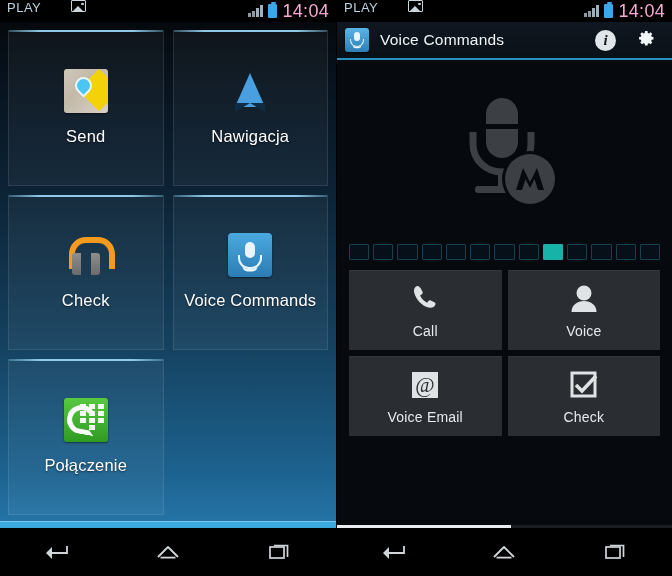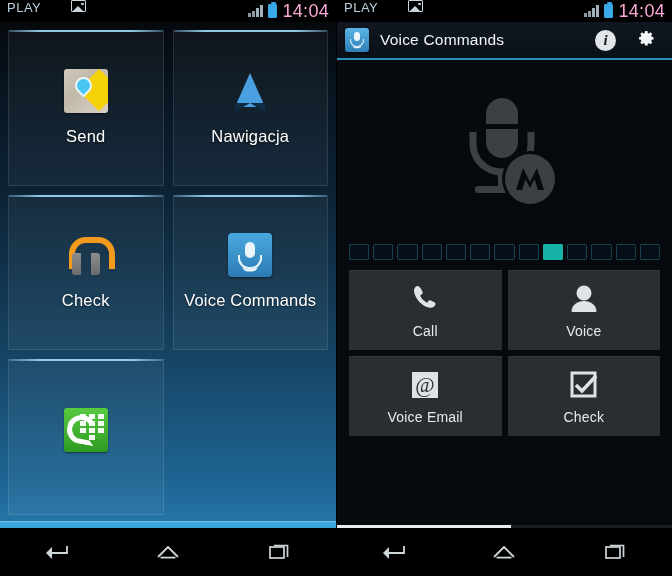--- a/index.html
+++ b/index.html
@@ -301,20 +301,21 @@
           <div class="tile-label">Check</div>
         </div>
 
         <div class="tile">
           <div class="tile-icon ic-vc"></div>
           <div class="tile-label">Voice Commands</div>
         </div>
 
         <div class="tile">
           <div class="tile-icon ic-dial"></div>
+          <div class="tile-label">Połączenie</div>
         </div>
 
 
       </div>
 
       <div class="carbar">
         <div class="cb-bt">
           <span class="bt-glyph">ᛦ</span>
         </div>
         <div class="cb-sep"></div>

